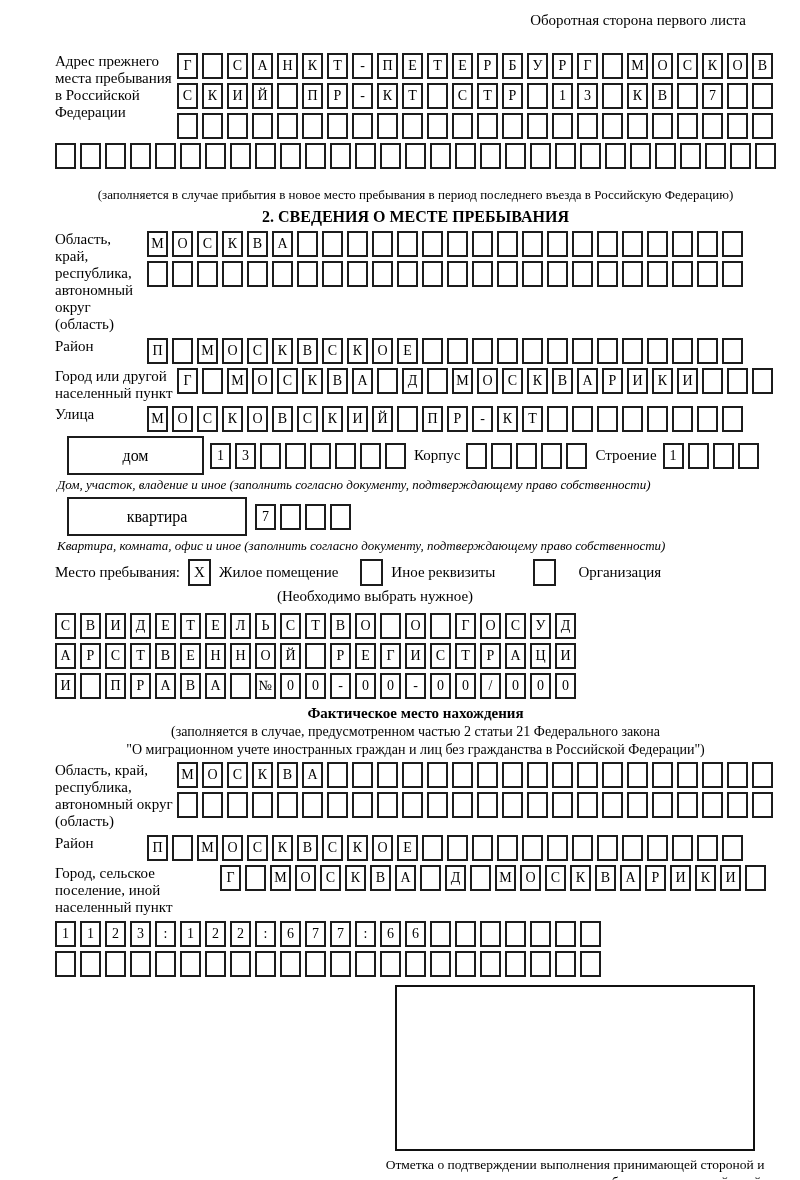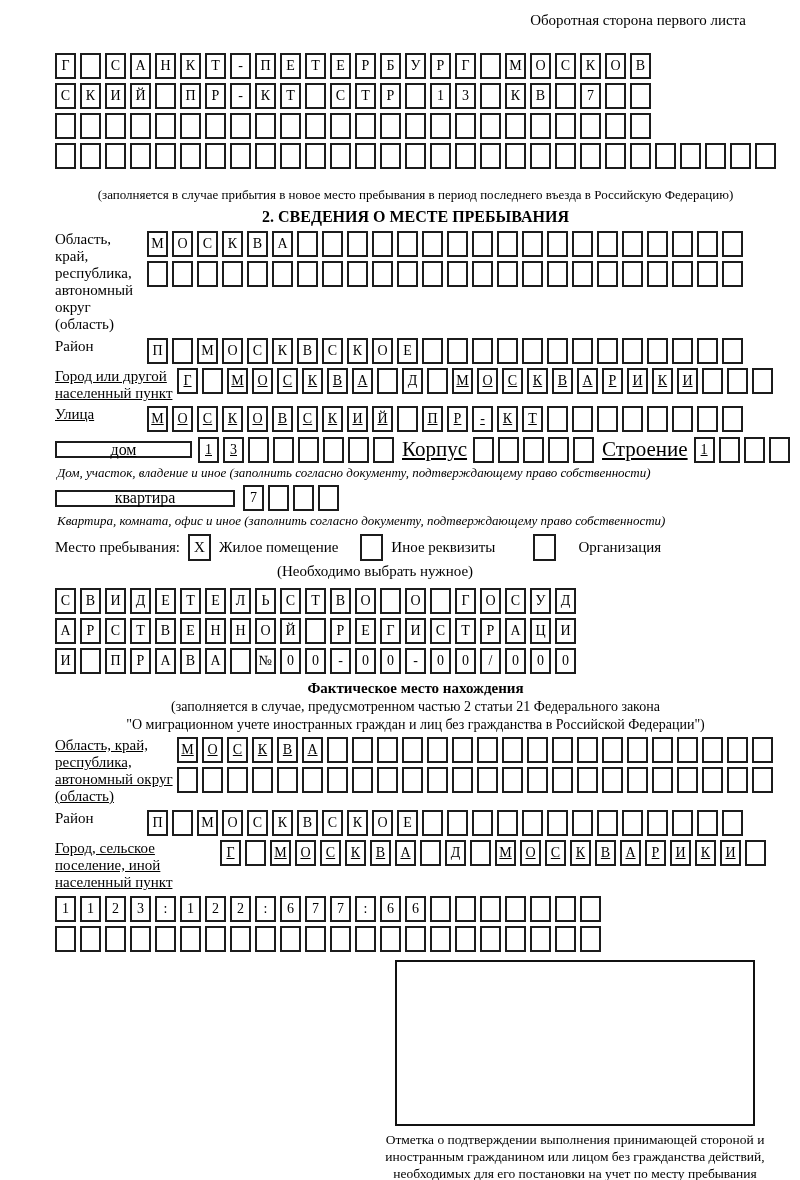--- a/index.html
+++ b/index.html
@@ -16,42 +16,43 @@
   .row{display:flex;align-items:flex-start;}
   .col{display:flex;flex-direction:column;gap:4px;}
   .boxrow{display:flex;gap:4px;flex:none;}
   .cb{
     flex:none;width:21px;height:26px;box-sizing:border-box;border:2px solid #1c1c1c;
     display:flex;align-items:center;justify-content:center;
     font-size:14px;background:#fff;
   }
   .ck{width:23px;height:27px;font-size:15px;}
   .fieldrect{
-    box-sizing:border-box;border:2px solid #1c1c1c;height:17px;flex:none;
-    display:flex;align-items:center;justify-content:center;font-size:16px;background:#fff;
+    box-sizing:border-box;border:2px solid #1c1c1c;height:39px;flex:none;
+    display:flex;align-items:center;justify-content:center;font-size:16px;background:#fff;margin-left:12px;
   }
   .w92{width:92px;flex:none;}
   .w122{width:122px;flex:none;}
   .w165{width:165px;flex:none;}
   .w196{width:196px;flex:none;}
-  .mt4{margin-top:4px;text-decoration:underline;} .mt5{margin-top:5px;} .mt6{margin-top:6px;} .mt8{margin-top:8px;}
-  .inline-lbl{font-size:21px;margin:0 6px 0 8px;line-height:27px;flex:none;text-align:center;}
+  .mt4{margin-top:4px;} .mt5{margin-top:5px;} .mt6{margin-top:6px;} .mt8{margin-top:8px;}
+  .inline-lbl{font-size:15px;margin:0 6px 0 8px;line-height:27px;flex:none;text-align:center;}
   .stayrow{display:flex;align-items:center;margin-top:5px;font-size:15px;}
   .stayrow .gapS{width:8px;flex:none;} .stayrow .gapM{width:22px;flex:none;} .stayrow .gapL{width:38px;flex:none;}
   .choose{font-size:15px;text-align:center;width:380px;margin-left:130px;margin-top:2px;}
   .stampbox{width:360px;height:166px;border:2.5px solid #111;box-sizing:border-box;margin:8px 0 0 340px;background:#fff;}
   .stampcap{width:390px;margin-left:325px;margin-top:5px;font-size:13.5px;text-align:center;line-height:17px;}
   .factnote{font-size:14px;text-align:center;margin-top:2px;}
 </style>
 </head>
 <body>
 
 <div class="hdr">Оборотная сторона первого листа</div>
 
 <div class="row" style="margin-top:24px;">
+  <div class="lbl w122">Адрес прежнего места пребывания в Российской Федерации</div>
   <div class="col">
     <div class="boxrow">
         <span class="cb">Г</span>
         <span class="cb"></span>
         <span class="cb">С</span>
         <span class="cb">А</span>
         <span class="cb">Н</span>
         <span class="cb">К</span>
         <span class="cb">Т</span>
         <span class="cb">-</span>

